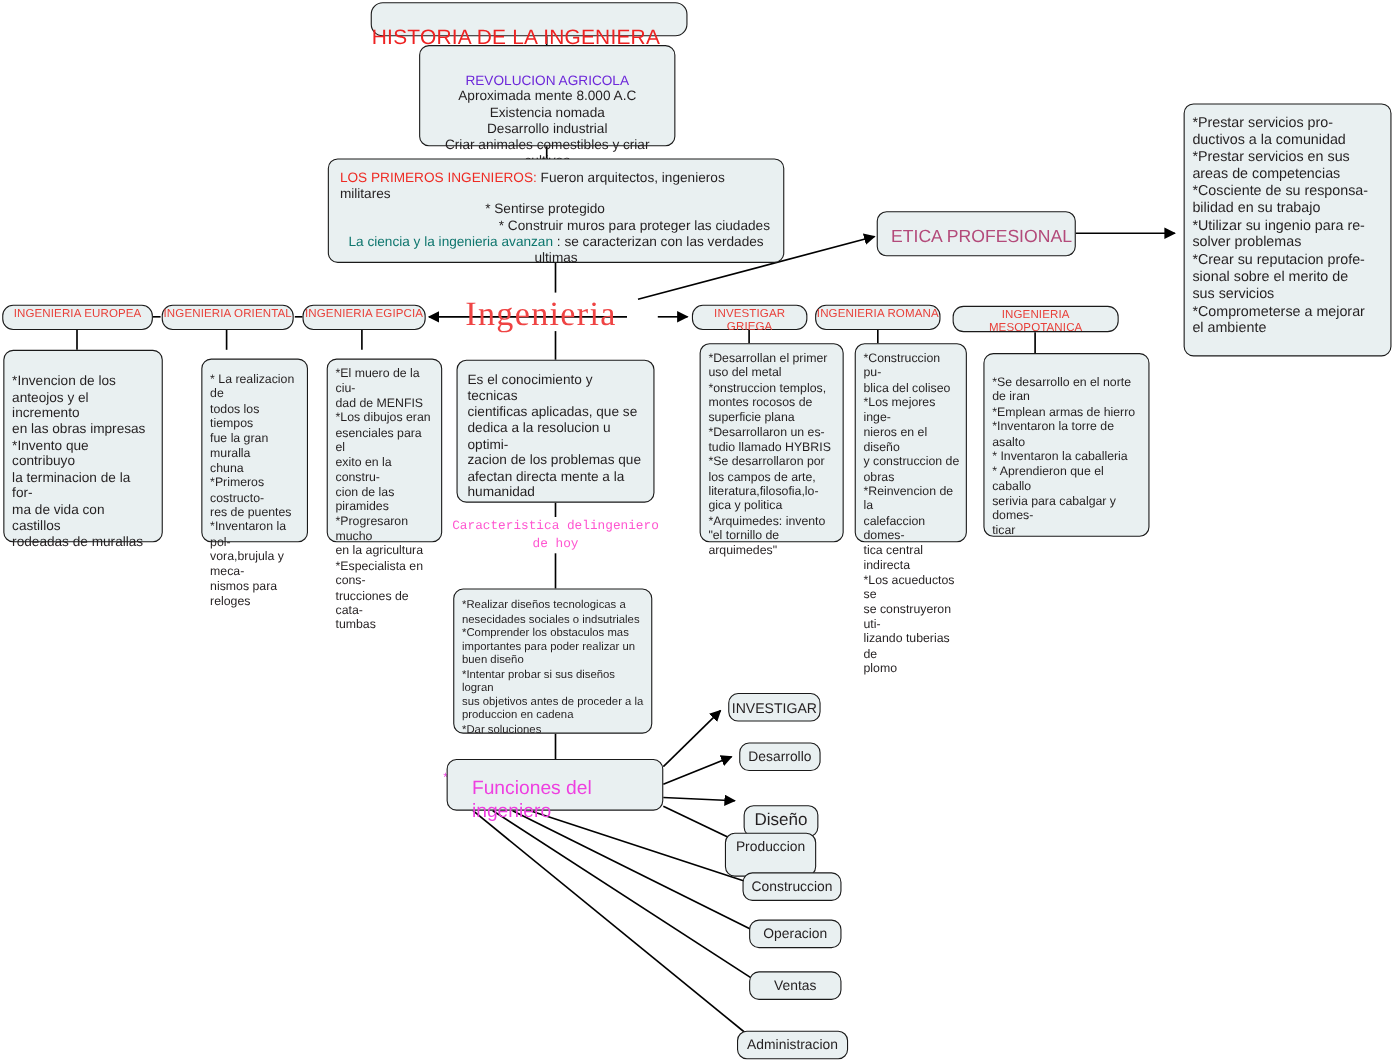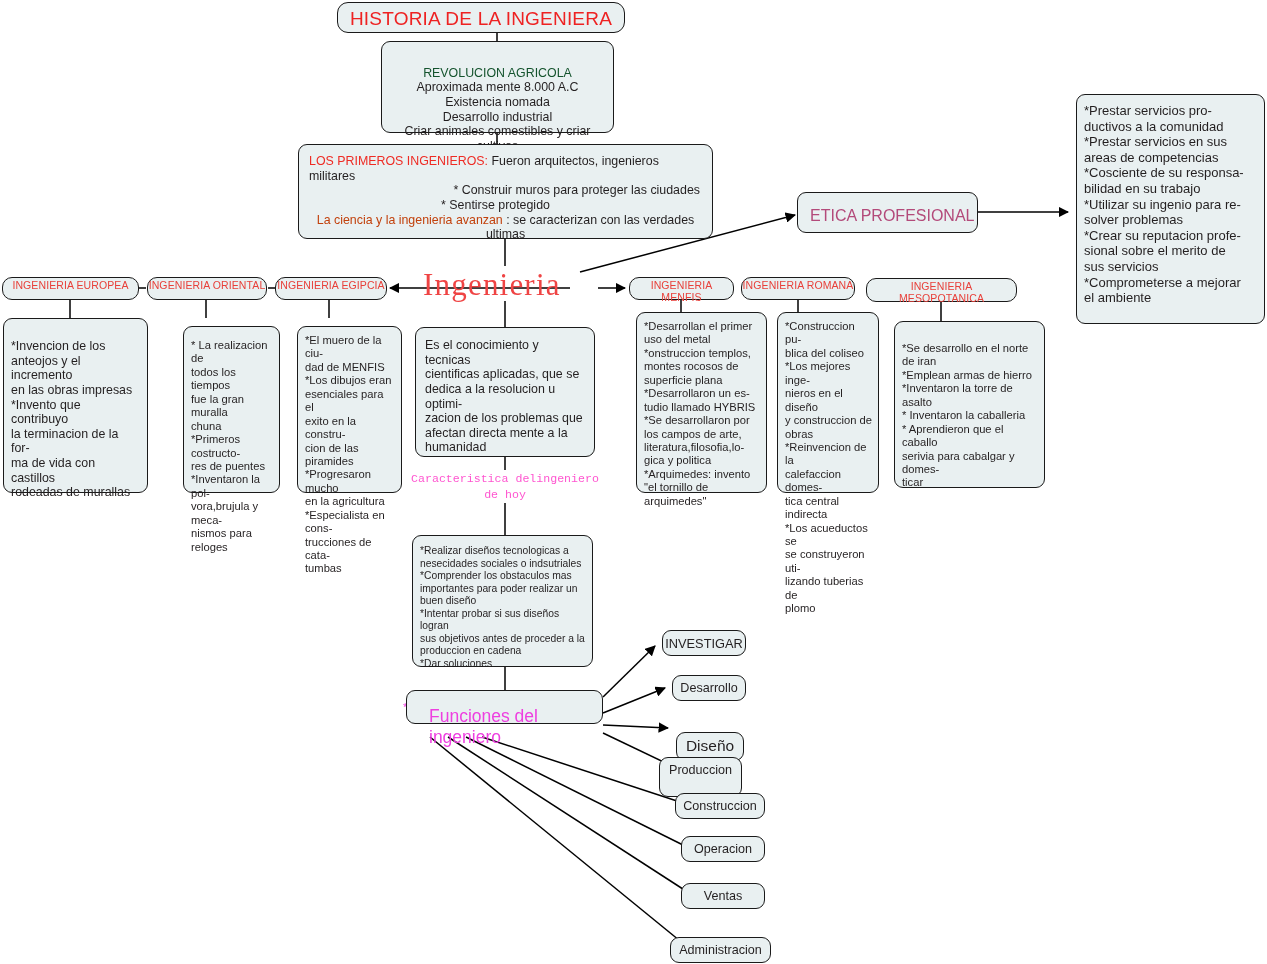--- a/index.html
+++ b/index.html
@@ -35,22 +35,21 @@
     border-radius: 9px;
     color: #231f20;
     line-height: 1.18;
     white-space: pre-line;
   }
   
   .title-pill {
     border-radius: 11px;
     color: #ee2222;
     font-size: 19px;
-    text-align: center;
-    padding-top: 5px;
+    padding-top: 21px;
     letter-spacing: .2px;
   }
   
   .cat-pill {
     border-radius: 10px;
     color: #e8403a;
     font-size: 10.5px;
     text-align: center;
     padding-top: 1px;
     letter-spacing: .1px;
@@ -66,29 +65,29 @@
     margin-left: 20px;
   }
   .textbox.tiny {
     font-size: 10.3px;
     line-height: 1.22;
   }
   .textbox.center {
     text-align: center;
   }
   .revol-head {
-    color: #14532d;
+    color: #6d28d9;
     display: block;
     text-align: center;
   }
   .prim-head {
     color: #ee2b24;
   }
   .prim-foot {
-    color: #c2410c;
+    color: #0f766e;
   }
   .etica {
     color: #b34a7a;
     font-size: 16px;
     text-align: left;
     padding: 14px 0 0 12px;
   }
   .funciones {
     color: #ee3fe0;
     font-size: 17.5px;
@@ -194,22 +193,22 @@
     <span class="revol-head">REVOLUCION AGRICOLA</span><span>Aproximada mente 8.000 A.C
 Existencia nomada
 Desarrollo industrial
 Criar animales comestibles y criar cultivos</span>
   </div>
 
   <div class="node textbox" style="left:298px; top:144px; width:415px; height:95px; padding:9px 10px; white-space:normal; text-align:center;">
     <div style="text-align:left;">
       <span class="prim-head">LOS PRIMEROS INGENIEROS:</span><span> Fueron  arquitectos, ingenieros militares</span>
     </div>
+    <div style="text-align:center; padding-right:20px;">* Sentirse protegido</div>
     <div style="text-align:right; padding-right:2px;">*  Construir muros para proteger las ciudades</div>
-    <div style="text-align:center; padding-right:20px;">* Sentirse protegido</div>
     <div style="text-align:center;">
       <span class="prim-foot">La ciencia y la ingenieria avanzan</span><span> : se caracterizan con las verdades ultimas</span>
     </div>
   </div>
 
   <div class="node etica" style="left:797px; top:192px; width:181px; height:41px;">ETICA PROFESIONAL</div>
 
   <div class="node textbox" style="left:1076px; top:94px; width:189px; height:230px; font-size:13px; line-height:1.2; padding:8px 7px;">*Prestar servicios pro-
 ductivos a la comunidad
 *Prestar servicios en sus
@@ -222,21 +221,21 @@
  sional sobre el merito de
 sus servicios
 *Comprometerse a mejorar
 el ambiente</div>
 
   <div class="bigword" style="left:423px; top:267px;">Ingenieria</div>
 
   <div class="node cat-pill" style="left:2px; top:277px; width:137px; height:23px;">INGENIERIA EUROPEA</div>
   <div class="node cat-pill" style="left:147px; top:277px; width:120px; height:23px;">INGENIERIA ORIENTAL</div>
   <div class="node cat-pill" style="left:275px; top:277px; width:112px; height:23px;">INGENIERIA EGIPCIA</div>
-  <div class="node cat-pill" style="left:629px; top:277px; width:105px; height:23px;">INGENIERIA MENFIS</div>
+  <div class="node cat-pill" style="left:629px; top:277px; width:105px; height:23px;">INVESTIGAR GRIEGA</div>
   <div class="node cat-pill" style="left:741px; top:277px; width:114px; height:23px;">INGENIERIA ROMANA</div>
   <div class="node cat-pill" style="left:866px; top:278px; width:151px; height:24px;">INGENIERIA MESOPOTANICA</div>
 
   <div class="node textbox" style="left:3px; top:318px; width:145px; height:175px; padding:20px 7px 7px 7px;">*Invencion de los
 anteojos y el incremento
 en las obras impresas
 *Invento que contribuyo
 la terminacion de la for-
  ma de vida con castillos
 rodeadas de murallas</div>
@@ -314,21 +313,21 @@
 nesecidades sociales o indsutriales
 *Comprender los obstaculos mas
 importantes para poder realizar un
 buen diseño
 *Intentar probar si sus diseños logran
 sus objetivos antes de proceder a la
 produccion en cadena
 *Dar soluciones</div>
 
   <span class="pink-dot" style="left:403px; top:701px;">*</span>
-  <div class="node funciones" style="left:406px; top:690px; width:197px; height:34px;">Funciones del ingeniero</div>
+  <div class="node funciones" style="left:406px; top:690px; width:197px; height:47px;">Funciones del ingeniero</div>
 
   <div class="node fn-pill caps" style="left:662px; top:630px; width:84px; height:26px;">INVESTIGAR</div>
   <div class="node fn-pill" style="left:672px; top:675px; width:74px; height:26px;">Desarrollo</div>
   <div class="node fn-pill big" style="left:676px; top:732px; width:68px; height:29px;">Diseño</div>
   <div class="node fn-pill" style="left:659px; top:757px; width:83px; height:40px;">Produccion</div>
   <div class="node fn-pill" style="left:675px; top:793px; width:90px; height:26px;">Construccion</div>
   <div class="node fn-pill" style="left:681px; top:836px; width:84px; height:26px;">Operacion</div>
   <div class="node fn-pill" style="left:681px; top:883px; width:84px; height:26px;">Ventas</div>
   <div class="node fn-pill" style="left:670px; top:937px; width:101px; height:26px;">Administracion</div>
 

